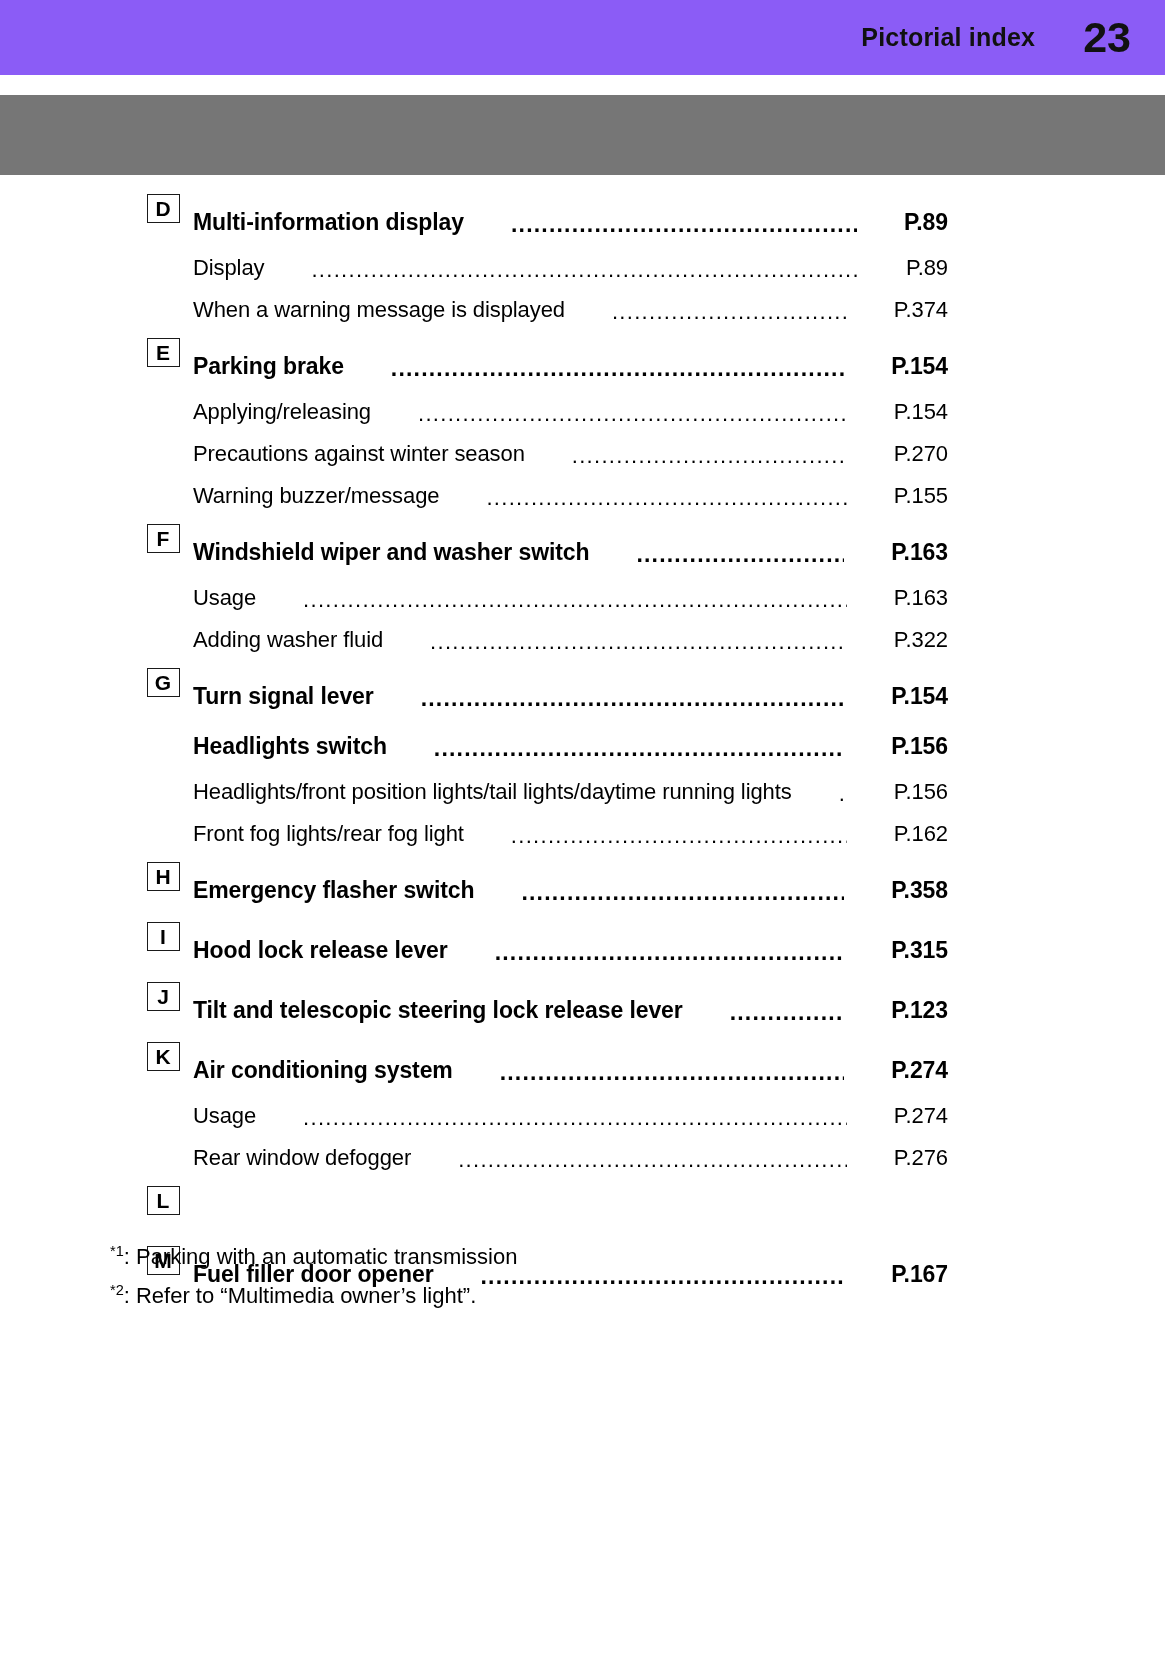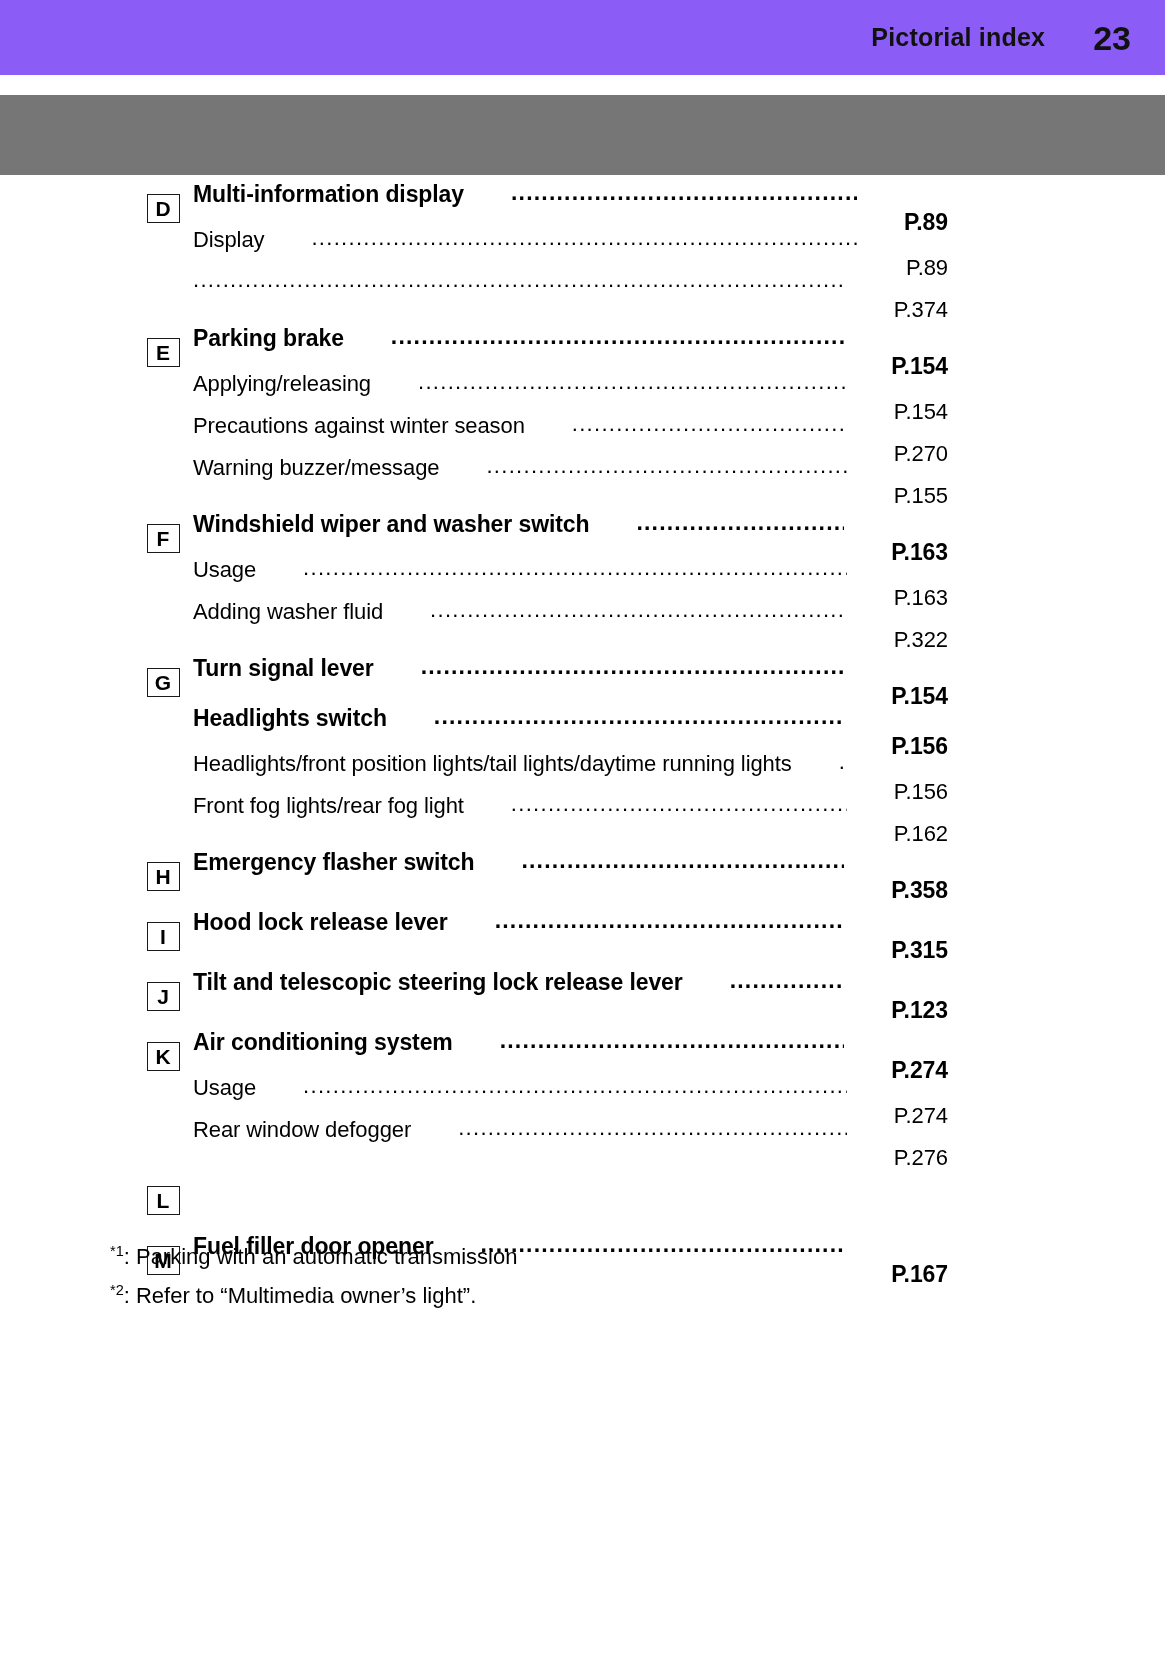--- a/index.html
+++ b/index.html
@@ -30,21 +30,21 @@
     padding-left: 16px;
   }
   .header-title {
     font-size: 25px;
     font-weight: bold;
     letter-spacing: 0.2px;
     color: #111111;
     margin-right: 48px;
   }
   .header-pagenum {
-    font-size: 34px;
+    font-size: 43px;
     font-weight: bold;
     color: #111111;
     margin-right: 50px;
     line-height: 1;
   }
 
   .header-band {
     position: absolute;
     left: 0;
     top: 95px;
@@ -95,21 +95,21 @@
     color: #000000;
     box-sizing: border-box;
   }
 
   
   .row {
     position: absolute;
     left: 193px;
     right: 216px;
     display: flex;
-    align-items: flex-start;
+    align-items: flex-end;
     width: 755px;
     gap: 47px;
   }
   .row .title {
     white-space: nowrap;
     flex: 0 0 auto;
   }
   .row .dots {
     flex: 1 1 auto;
     overflow: hidden;
@@ -187,20 +187,21 @@
     </div>
     <div class="entry sub">
       <div class="row">
         <span class="title">Display</span>
         <span class="dots"> ............................................................................................................................................</span>
         <span class="page">P.89</span>
       </div>
     </div>
     <div class="entry sub">
       <div class="row">
+        <span class="title">When a warning message is displayed</span>
         <span class="dots"> ............................................................................................................................................</span>
         <span class="page">P.374</span>
       </div>
     </div>
     <div class="entry main group-start">
       <div class="letter-slot">
         <div class="letter-box">E</div>
       </div>
       <div class="row">
         <span class="title">Parking brake</span>

